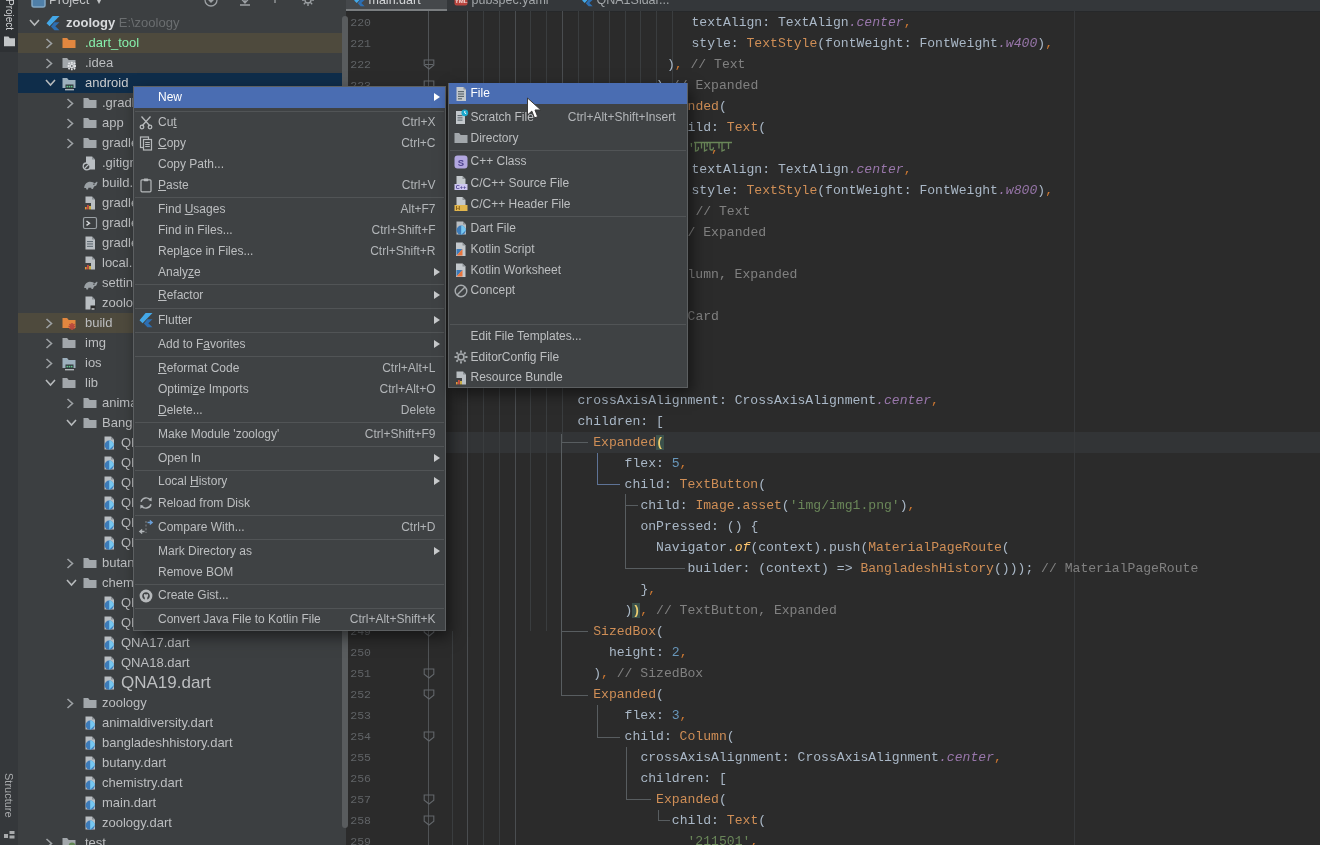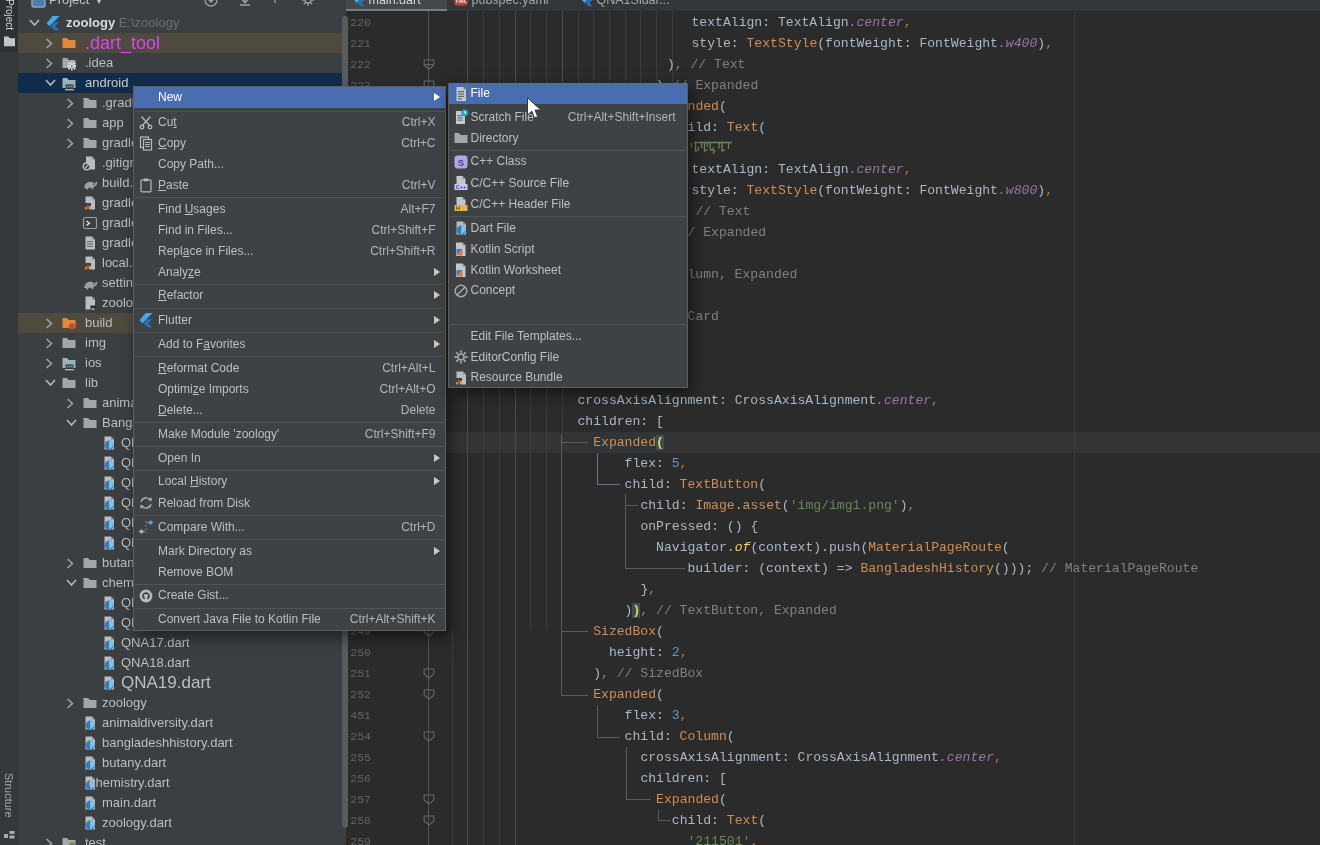--- a/index.html
+++ b/index.html
@@ -249,21 +249,21 @@
     <use href="#flutter"></use>
   </svg>
 <div class="a trt" style="left:66px;top:13px;height:20px;line-height:20px;font-size:13px;color:#d8dadc;font-weight:bold">zoology <span style="font-weight:normal;color:#6b6e70">E:\zoology</span></div>
 <div class="a" style="left:18px;top:33px;width:327.5px;height:20px;background:#4e4a3d"></div>
 <svg class="a" style="left:45px;top:38px" width="11" height="11">
     <path d="M1.5 1l5 4.5-5 4.5" stroke="#9da1a4" stroke-width="1.6" fill="none"></path>
   </svg>
 <svg class="a" style="left:61px;top:35px" width="16" height="16">
     <use href="#folderO"></use>
   </svg>
-<div class="a trt" style="left:85px;top:33px;height:20px;line-height:20px;font-size:18px;color:#d946ef">.dart_tool</div>
+<div class="a trt" style="left:85px;top:33px;height:20px;line-height:20px;font-size:13px;color:#86efac">.dart_tool</div>
 <svg class="a" style="left:45px;top:58px" width="11" height="11">
     <path d="M1.5 1l5 4.5-5 4.5" stroke="#9da1a4" stroke-width="1.6" fill="none"></path>
   </svg>
 <svg class="a" style="left:61px;top:55px" width="16" height="16">
     <use href="#folderIdea"></use>
   </svg>
 <div class="a trt" style="left:85px;top:53px;height:20px;line-height:20px;font-size:13px;color:#bcbec0">.idea</div>
 <div class="a" style="left:18px;top:73px;width:327.5px;height:20px;background:#0f2d4a"></div>
 <svg class="a" style="left:45px;top:78px" width="11" height="11">
     <path d="M1 2l4.5 5L10 2" stroke="#b7babc" stroke-width="1.6" fill="none"></path>
@@ -441,21 +441,21 @@
     <use href="#dart"></use>
   </svg>
 <div class="a trt" style="left:102px;top:733px;height:20px;line-height:20px;font-size:13px;color:#bcbec0">bangladeshhistory.dart</div>
 <svg class="a" style="left:82px;top:755px" width="16" height="16">
     <use href="#dart"></use>
   </svg>
 <div class="a trt" style="left:102px;top:753px;height:20px;line-height:20px;font-size:13px;color:#bcbec0">butany.dart</div>
 <svg class="a" style="left:82px;top:775px" width="16" height="16">
     <use href="#dart"></use>
   </svg>
-<div class="a trt" style="left:89px;top:773px;height:20px;line-height:20px;font-size:13px;color:#bcbec0">chemistry.dart</div>
+<div class="a trt" style="left:102px;top:773px;height:20px;line-height:20px;font-size:13px;color:#bcbec0">chemistry.dart</div>
 <svg class="a" style="left:82px;top:795px" width="16" height="16">
     <use href="#dart"></use>
   </svg>
 <div class="a trt" style="left:102px;top:793px;height:20px;line-height:20px;font-size:13px;color:#bcbec0">main.dart</div>
 <svg class="a" style="left:82px;top:815px" width="16" height="16">
     <use href="#dart"></use>
   </svg>
 <div class="a trt" style="left:102px;top:813px;height:20px;line-height:20px;font-size:13px;color:#bcbec0">zoology.dart</div>
 <svg class="a" style="left:45px;top:838px" width="11" height="11">
     <path d="M1.5 1l5 4.5-5 4.5" stroke="#9da1a4" stroke-width="1.6" fill="none"></path>
@@ -562,21 +562,21 @@
 <div class="ln" style="left:331px;top:494.5px">243</div>
 <div class="ln" style="left:331px;top:515.5px">244</div>
 <div class="ln" style="left:331px;top:536.5px">245</div>
 <div class="ln" style="left:331px;top:557.5px">246</div>
 <div class="ln" style="left:331px;top:578.5px">247</div>
 <div class="ln" style="left:331px;top:599.5px">248</div>
 <div class="ln" style="left:331px;top:620.5px">249</div>
 <div class="ln" style="left:331px;top:641.5px">250</div>
 <div class="ln" style="left:331px;top:662.5px">251</div>
 <div class="ln" style="left:331px;top:683.5px">252</div>
-<div class="ln" style="left:331px;top:704.5px">451</div>
+<div class="ln" style="left:331px;top:704.5px">253</div>
 <div class="ln" style="left:331px;top:725.5px">254</div>
 <div class="ln" style="left:331px;top:746.5px">255</div>
 <div class="ln" style="left:331px;top:767.5px">256</div>
 <div class="ln" style="left:331px;top:788.5px">257</div>
 <div class="ln" style="left:331px;top:809.5px">258</div>
 <div class="ln" style="left:331px;top:830.5px">259</div>
 <div class="a" style="left:560.5px;top:434.0px;width:1px;height:261.0px;background:#585d60"></div>
 <div class="a" style="left:560.5px;top:441.5px;width:27.5px;height:1px;background:#585d60"></div>
 <div class="a" style="left:560.5px;top:631.0px;width:27.5px;height:1px;background:#585d60"></div>
 <div class="a" style="left:560.5px;top:694.5px;width:27.5px;height:1px;background:#585d60"></div>

